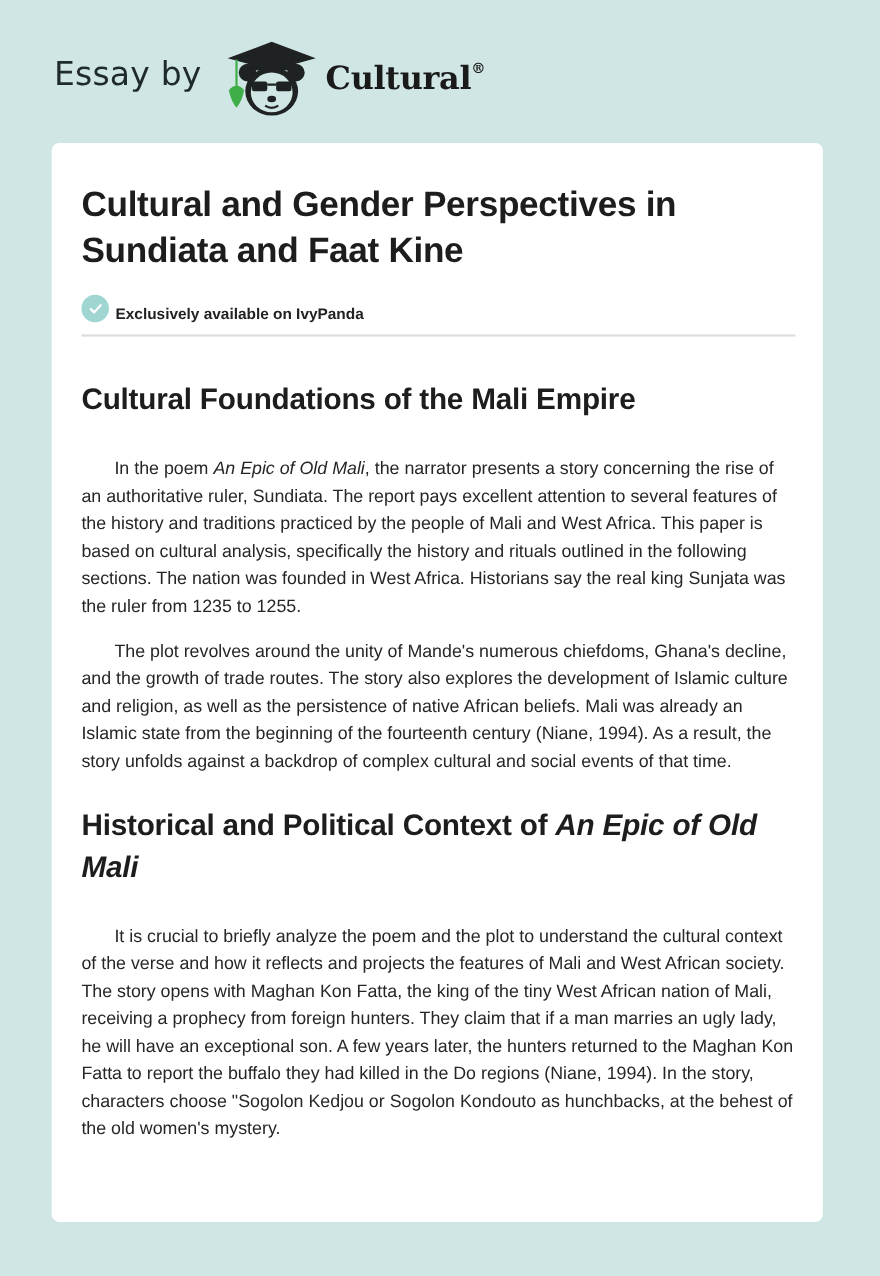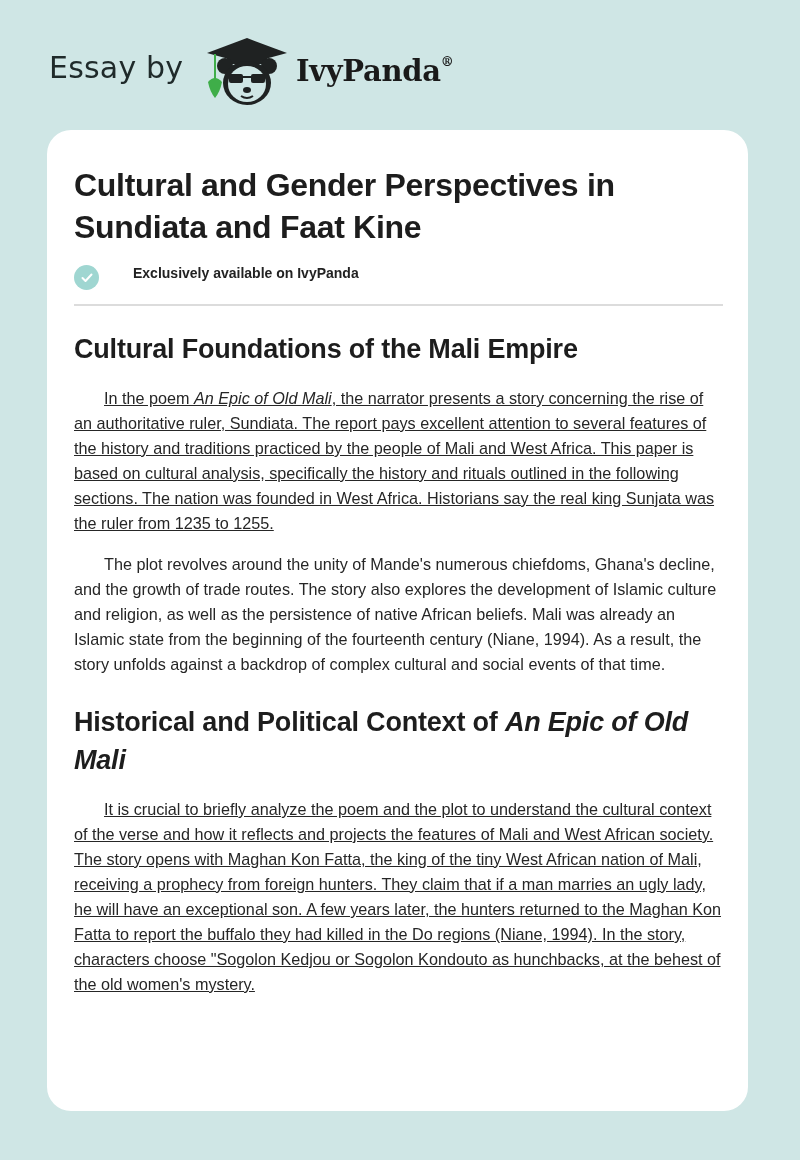--- a/index.html
+++ b/index.html
@@ -21,45 +21,45 @@
   .panda-logo { position: absolute; left: 203px; top: 36px; width: 88px; height: 72px; }
   .brand {
     position: absolute; left: 296px; top: 54px;
     font-family: "DejaVu Serif", serif; font-weight: bold;
     font-size: 29px; color: #1a1a1a; letter-spacing: -0.3px;
   }
   .brand sup { font-size: 13px; font-weight: bold; position: relative; top: -4px; }
 
   .card {
     position: absolute; left: 47px; top: 130px; width: 701px; height: 981px;
-    background: #ffffff; border-radius: 24px; overflow: hidden; padding-left: 12px;
+    background: #ffffff; border-radius: 7px; overflow: hidden; padding-left: 12px;
   }
   .content { position: absolute; left: 27px; top: 34px; width: 650px; }
   .title {
     font-size: 32px; font-weight: bold; line-height: 42px; color: #1d1d1d;
     letter-spacing: -0.3px;
   }
-  .badge { display: flex; align-items: flex-start; margin-top: 17px; height: 28px; gap: 28px; }
+  .badge { display: flex; align-items: flex-end; margin-top: 17px; height: 28px; }
   .check {
     width: 25px; height: 25px; border-radius: 50%; background: #9fd6d1;
     display: flex; align-items: center; justify-content: center; margin-right: 6px;
   }
   .badge-text { font-size: 14px; font-weight: bold; color: #222; }
   .divider { height: 2px; background: #dcdcdc; margin-top: 11px; width: 649px; }
   h2 {
     font-size: 27px; font-weight: bold; line-height: 38px; color: #1d1d1d;
     letter-spacing: -0.2px;
   }
-  h2.s1 { margin-top: 24px; }
+  h2.s1 { margin-top: 38px; }
   h2.s2 { margin-top: 26px; }
   h2 em { font-style: italic; }
   p {
     font-size: 16.2px; line-height: 25px; color: #262626; text-indent: 30px;
   }
-  p.first-after-h { margin-top: 18px; text-decoration: underline; }
+  p.first-after-h { margin-top: 32px; }
   p + p { margin-top: 16px; }
 </style>
 </head>
 <body>
 
 <div class="header">
   <div class="essay-by">Essay by</div>
   <div class="panda-logo">
     <svg width="88" height="72" viewBox="0 0 88 72">
 
@@ -77,21 +77,21 @@
 
       <rect x="26" y="38" width="14" height="9" rx="2" fill="#1f2222"></rect>
       <rect x="48" y="38" width="14" height="9" rx="2" fill="#1f2222"></rect>
       <line x1="40" y1="41" x2="48" y2="41" stroke="#1f2222" stroke-width="2"></line>
 
       <ellipse cx="44" cy="54" rx="4" ry="3" fill="#1f2222"></ellipse>
       <path d="M38 60 q6 4 12 0" stroke="#1f2222" stroke-width="2" fill="none"></path>
     </svg>
   </div>
   <div class="brand">
-    <span>IvyPanda</span><sup>®</sup>
+    <span>Cultural</span><sup>®</sup>
   </div>
 </div>
 
 <div class="card">
   <div class="content">
     <h1 class="title">Cultural and Gender Perspectives in Sundiata and Faat Kine</h1>
 
     <div class="badge">
       <span class="check">
         <svg width="12" height="10" viewBox="0 0 12 10">

